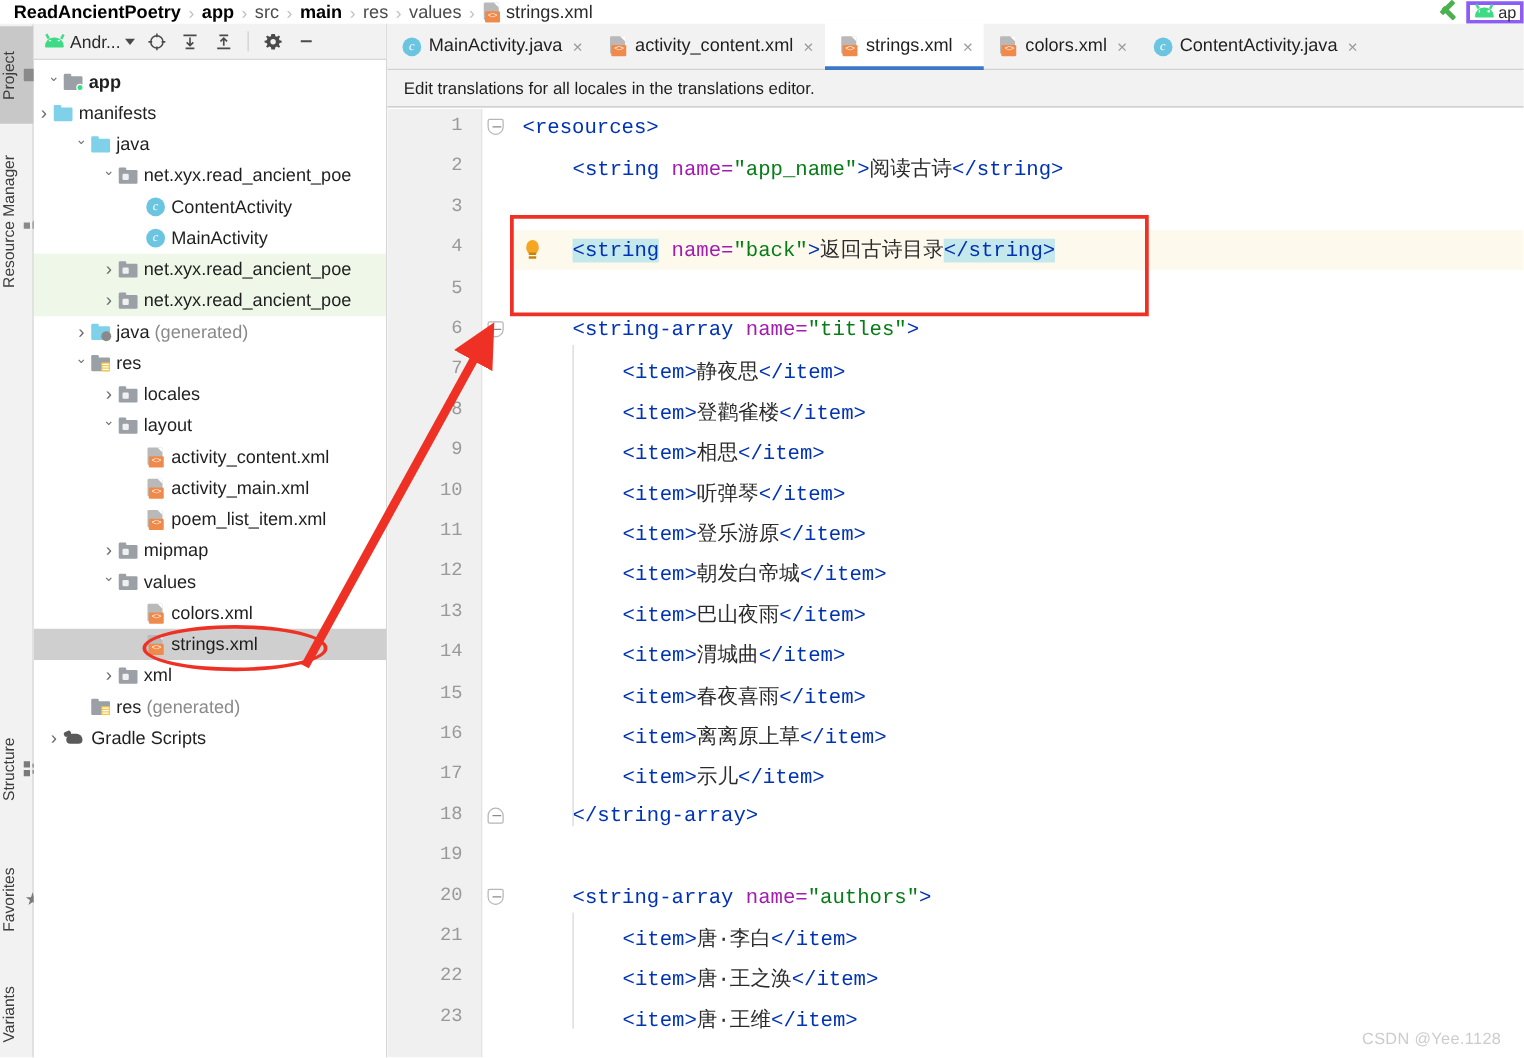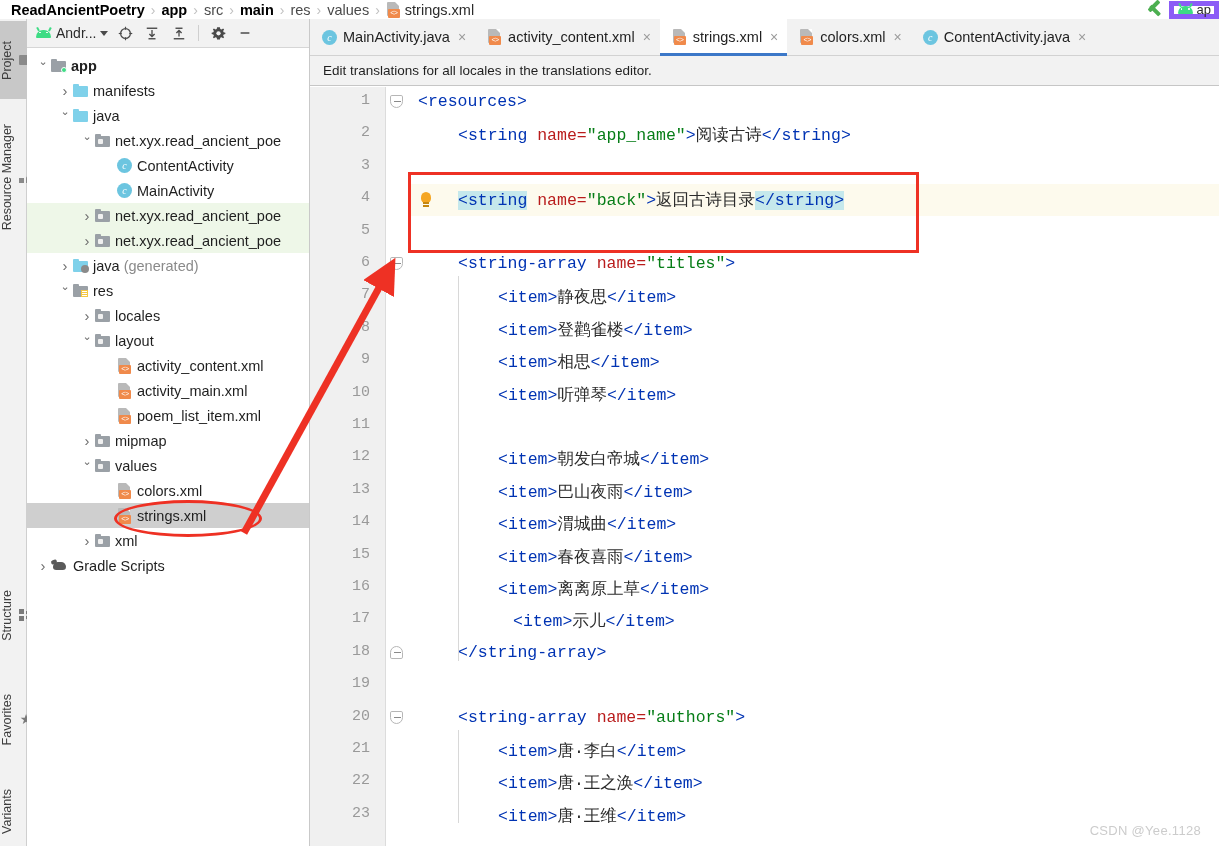--- a/index.html
+++ b/index.html
@@ -151,21 +151,21 @@
   #foldcol { position:absolute; left:76px; top:0; width:24px; bottom:0; background:#ffffff; }
   #codecol { position:absolute; left:100px; top:0; right:0; bottom:0; }
 
   .ln-hl { position:absolute; left:0; right:0; height:32px; background:#fdfaed; }
 
   .lnum { position:absolute; width:60px; text-align:right; left:0;
           font-family:"Liberation Mono", monospace; font-size:15px; color:#999999; }
   .cline { position:absolute; left:0; font-family:"Liberation Mono", monospace;
            font-size:16.5px; white-space:pre; }
   .t-tag   { color:#0033b3; }
-  .t-attr  { color:#b91c1c;margin-top:25px; }
+  .t-attr  { color:#a21caf;margin-top:25px; }
   .t-val   { color:#067d17; }
   .t-text  { color:#2b2b2b; }
   .hl-tag  { background:#c5e8ec; }
 
   .indentline { position:absolute; width:1px; background:#d8d8d8; }
 
   .foldmark {
     position:absolute; width:13px; height:13px; left:4px;
     border:1px solid #b6b6b6; background:#ffffff;
     color:#8a8a8a; font-size:10px; line-height:10px; text-align:center;
@@ -178,21 +178,21 @@
   .bulb .glass { position:absolute; left:3px; top:0; width:10px; height:11px;
                  background:#f5a623; border-radius:50% 50% 40% 40%; }
   .bulb .base  { position:absolute; left:5px; top:10px; width:6px; height:2px; background:#c4860f; }
   .bulb .base2 { position:absolute; left:5px; top:13px; width:6px; height:2px; background:#c4860f; }
 
   
   #topright { position:absolute; right:0; top:0; height:19px; display:flex; align-items:center; gap:4px; }
   .hammer { width:20px;height:17px;position:relative; }
   .hammer .h1{position:absolute;left:2px;top:3px;width:14px;height:4px;background:#4caf50;transform:rotate(-45deg);border-radius:1px;}
   .hammer .h2{position:absolute;left:8px;top:3px;width:4px;height:13px;background:#4caf50;transform:rotate(-45deg);border-radius:1px;}
-  #rt-chip { height:18px; border:5px solid #8b5cf6; background:#fff; display:flex; align-items:center;
+  #rt-chip { height:18px; border:3px solid #8b5cf6; background:#fff; display:flex; align-items:center;
              gap:3px; padding:0 3px; font-size:13px; color:#2b2b2b; }
 
   
   #anno-rect {
     position:absolute; left:408px; top:172px; width:511px; height:81px;
     border:3px solid #ee3124; pointer-events:none;
   }
   #anno-ellipse {
     position:absolute; left:114px; top:500px; width:148px; height:37px;
     border:3px solid #ee3124; border-radius:50%; pointer-events:none;
@@ -333,21 +333,21 @@
     <div id="tree">
         <div class="row" style="padding-left: 8px;">
           <span class="arrow open"></span>
           <span class="fld">
             <i class="tab"></i>
             <i class="f"></i>
             <i class="dot"></i>
           </span>
           <span class="lbl" style="font-weight: bold;">app</span>
         </div>
-        <div class="row" style="padding-left: 30px;">
+        <div class="row" style="">
           <span class="arrow closed"></span>
           <span class="fld blue">
             <i class="tab"></i>
             <i class="f"></i>
           </span>
           <span class="lbl">manifests</span>
         </div>
         <div class="row" style="padding-left: 30px;">
           <span class="arrow open"></span>
           <span class="fld blue">
@@ -480,20 +480,29 @@
           </span>
           <span class="lbl">strings.xml</span>
         </div>
         <div class="row" style="padding-left: 52px;">
           <span class="arrow closed"></span>
           <span class="fld pkg">
             <i class="tab"></i>
             <i class="f"></i>
           </span>
           <span class="lbl">xml</span>
+        </div>
+        <div class="row" style="padding-left: 30px;">
+          <span class="arrow "></span>
+          <span class="fld">
+            <i class="tab"></i>
+            <i class="f"></i>
+            <i class="lines"></i>
+          </span>
+          <span class="lbl">res<span class="muted"> (generated)</span></span>
         </div>
         <div class="row" style="padding-left: 8px;">
           <span class="arrow closed"></span>
           <span class="gradleicon">
             <i class="el"></i>
             <i class="tr"></i>
           </span>
           <span class="lbl">Gradle Scripts</span>
         </div>
       </div>
@@ -588,26 +597,27 @@
             <i class="base"></i>
             <i class="base2"></i>
           </div>
           <div class="cline" style="top: 102.2px; left: 48px;"><span class="t-tag hl-tag">&lt;string</span><span class="t-tag"> </span><span class="t-attr">name=</span><span class="t-val">"back"</span><span class="t-tag">&gt;</span><span class="t-text">返回古诗目录</span><span class="t-tag hl-tag">&lt;/string&gt;</span></div>
           <div class="cline" style="top: 134.6px; left: 8px;"></div>
           <div class="cline" style="top: 167px; left: 48px;"><span class="t-tag">&lt;string-array </span><span class="t-attr">name=</span><span class="t-val">"titles"</span><span class="t-tag">&gt;</span></div>
           <div class="cline" style="top: 199.4px; left: 88px;"><span class="t-tag">&lt;item&gt;</span><span class="t-text">静夜思</span><span class="t-tag">&lt;/item&gt;</span></div>
           <div class="cline" style="top: 231.8px; left: 88px;"><span class="t-tag">&lt;item&gt;</span><span class="t-text">登鹳雀楼</span><span class="t-tag">&lt;/item&gt;</span></div>
           <div class="cline" style="top: 264.2px; left: 88px;"><span class="t-tag">&lt;item&gt;</span><span class="t-text">相思</span><span class="t-tag">&lt;/item&gt;</span></div>
           <div class="cline" style="top: 296.6px; left: 88px;"><span class="t-tag">&lt;item&gt;</span><span class="t-text">听弹琴</span><span class="t-tag">&lt;/item&gt;</span></div>
+          <div class="cline" style="top: 329px; left: 88px;"><span class="t-tag">&lt;item&gt;</span><span class="t-text">登乐游原</span><span class="t-tag">&lt;/item&gt;</span></div>
           <div class="cline" style="top: 361.4px; left: 88px;"><span class="t-tag">&lt;item&gt;</span><span class="t-text">朝发白帝城</span><span class="t-tag">&lt;/item&gt;</span></div>
           <div class="cline" style="top: 393.8px; left: 88px;"><span class="t-tag">&lt;item&gt;</span><span class="t-text">巴山夜雨</span><span class="t-tag">&lt;/item&gt;</span></div>
           <div class="cline" style="top: 426.2px; left: 88px;"><span class="t-tag">&lt;item&gt;</span><span class="t-text">渭城曲</span><span class="t-tag">&lt;/item&gt;</span></div>
           <div class="cline" style="top: 458.6px; left: 88px;"><span class="t-tag">&lt;item&gt;</span><span class="t-text">春夜喜雨</span><span class="t-tag">&lt;/item&gt;</span></div>
           <div class="cline" style="top: 491px; left: 88px;"><span class="t-tag">&lt;item&gt;</span><span class="t-text">离离原上草</span><span class="t-tag">&lt;/item&gt;</span></div>
-          <div class="cline" style="top: 523.4px; left: 88px; margin-left: 15px;"><span class="t-tag">&lt;item&gt;</span><span class="t-text">示儿</span><span class="t-tag">&lt;/item&gt;</span></div>
+          <div class="cline" style="top: 523.4px; left: 88px;"><span class="t-tag">&lt;item&gt;</span><span class="t-text">示儿</span><span class="t-tag">&lt;/item&gt;</span></div>
           <div class="cline" style="top: 555.8px; left: 48px;"><span class="t-tag">&lt;/string-array&gt;</span></div>
           <div class="cline" style="top: 588.2px; left: 8px;"></div>
           <div class="cline" style="top: 620.6px; left: 48px;"><span class="t-tag">&lt;string-array </span><span class="t-attr">name=</span><span class="t-val">"authors"</span><span class="t-tag">&gt;</span></div>
           <div class="cline" style="top: 653px; left: 88px;"><span class="t-tag">&lt;item&gt;</span><span class="t-text">唐·李白</span><span class="t-tag">&lt;/item&gt;</span></div>
           <div class="cline" style="top: 685.4px; left: 88px;"><span class="t-tag">&lt;item&gt;</span><span class="t-text">唐·王之涣</span><span class="t-tag">&lt;/item&gt;</span></div>
           <div class="cline" style="top: 717.8px; left: 88px;"><span class="t-tag">&lt;item&gt;</span><span class="t-text">唐·王维</span><span class="t-tag">&lt;/item&gt;</span></div>
           <div class="indentline" style="left: 48px; top: 189px; height: 384.8px;"></div>
           <div class="indentline" style="left: 48px; top: 642.6px; height: 93.2px;"></div>
         </div>
     </div>

